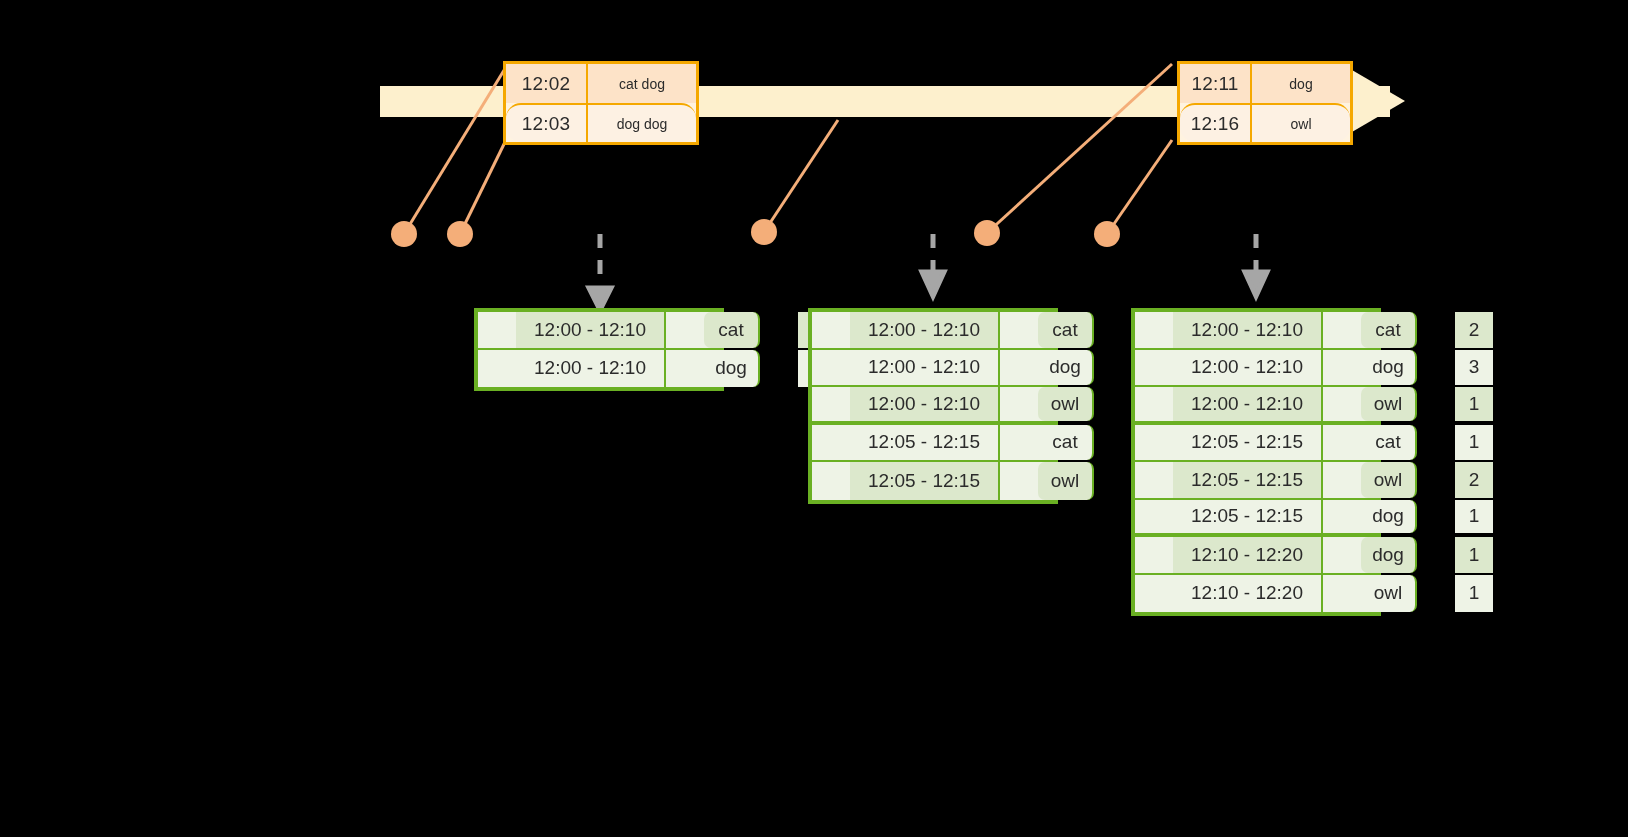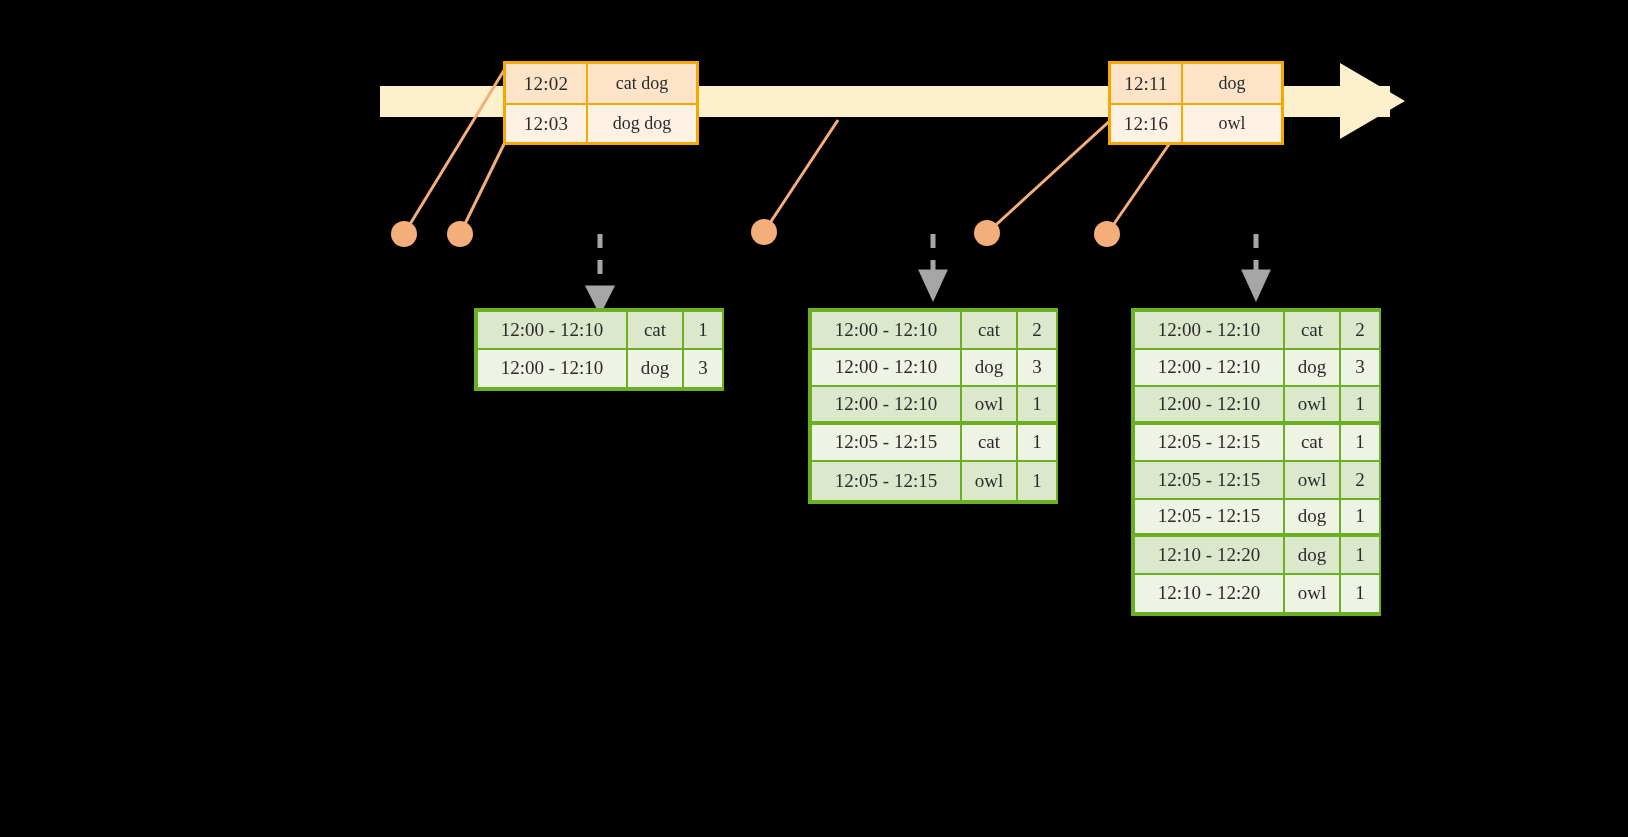--- a/index.html
+++ b/index.html
@@ -5,21 +5,21 @@
   html, body {
     margin: 0;
     padding: 0;
     background: #000000;
   }
   #stage {
     position: relative;
     width: 1628px;
     height: 837px;
     background: #000000;
-    font-family: Liberation Serif, serif;
+    font-family: Liberation Sans, sans-serif;
     overflow: hidden;
   }
 
   
   #timeline-svg {
     position: absolute;
     left: 0;
     top: 0;
     width: 1628px;
     height: 837px;
@@ -33,39 +33,40 @@
     box-sizing: border-box;
     background: #fff3e0;
   }
   .event-row {
     display: flex;
     box-sizing: border-box;
     height: 39px;
   }
   .event-row + .event-row {
     border-top: 2px solid #f5a800;
+    border-radius: 15px;
   }
   .event-row.shade   { background: #fde3c8; }
   .event-row.plain   { background: #fdf1e3; }
   .ev-time {
     box-sizing: border-box;
     display: flex;
     align-items: center;
     justify-content: center;
     border-right: 2px solid #f5a800;
     font-size: 19px;
     color: #2b2b2b;
     letter-spacing: .2px;
   }
   .ev-words {
     box-sizing: border-box;
     display: flex;
     align-items: center;
     justify-content: center;
-    font-size: 18px;
+    font-size: 14px;
     color: #2b2b2b;
   }
 
   
   .result-table {
     position: absolute;
     border: 4px solid #6ab023;
     box-sizing: border-box;
     background: #eef3e6;
   }
@@ -80,24 +81,25 @@
   .rt-row.shade .rt-cell { background: #dce8cc; }
   .rt-row.plain .rt-cell { background: #eef3e6; }
   .rt-cell {
     box-sizing: border-box;
     display: flex;
     align-items: center;
     justify-content: center;
     font-size: 19px;
     color: #2b2b2b;
     border-right: 2px solid #6ab023;
+    margin-left: 38px;
   }
   .rt-cell:last-child { border-right: none; }
   .rt-window { flex: 0 0 150px; }
-  .rt-word   { flex: 0 0 56px; }
+  .rt-word   { flex: 0 0 56px; border-radius: 7px; }
   .rt-count  { flex: 0 0 38px; }
 </style>
 </head>
 <body>
 
 <div id="stage">
 
   <svg id="timeline-svg" viewBox="0 0 1628 837" xmlns="http://www.w3.org/2000/svg">
 
     <g>
@@ -138,21 +140,21 @@
       <div class="ev-time" style="flex:0 0 82px">12:02</div>
       <div class="ev-words" style="flex:1">cat dog</div>
     </div>
     <div class="event-row plain">
       <div class="ev-time" style="flex:0 0 82px">12:03</div>
       <div class="ev-words" style="flex:1">dog dog</div>
     </div>
   </div>
 
 
-  <div class="event-group" style="left:1108px; top:61px; width:176px;">
+  <div class="event-group" style="left:1177px; top:61px; width:176px;">
     <div class="event-row shade">
       <div class="ev-time" style="flex:0 0 72px">12:11</div>
       <div class="ev-words" style="flex:1">dog</div>
     </div>
     <div class="event-row plain">
       <div class="ev-time" style="flex:0 0 72px">12:16</div>
       <div class="ev-words" style="flex:1">owl</div>
     </div>
   </div>
 

